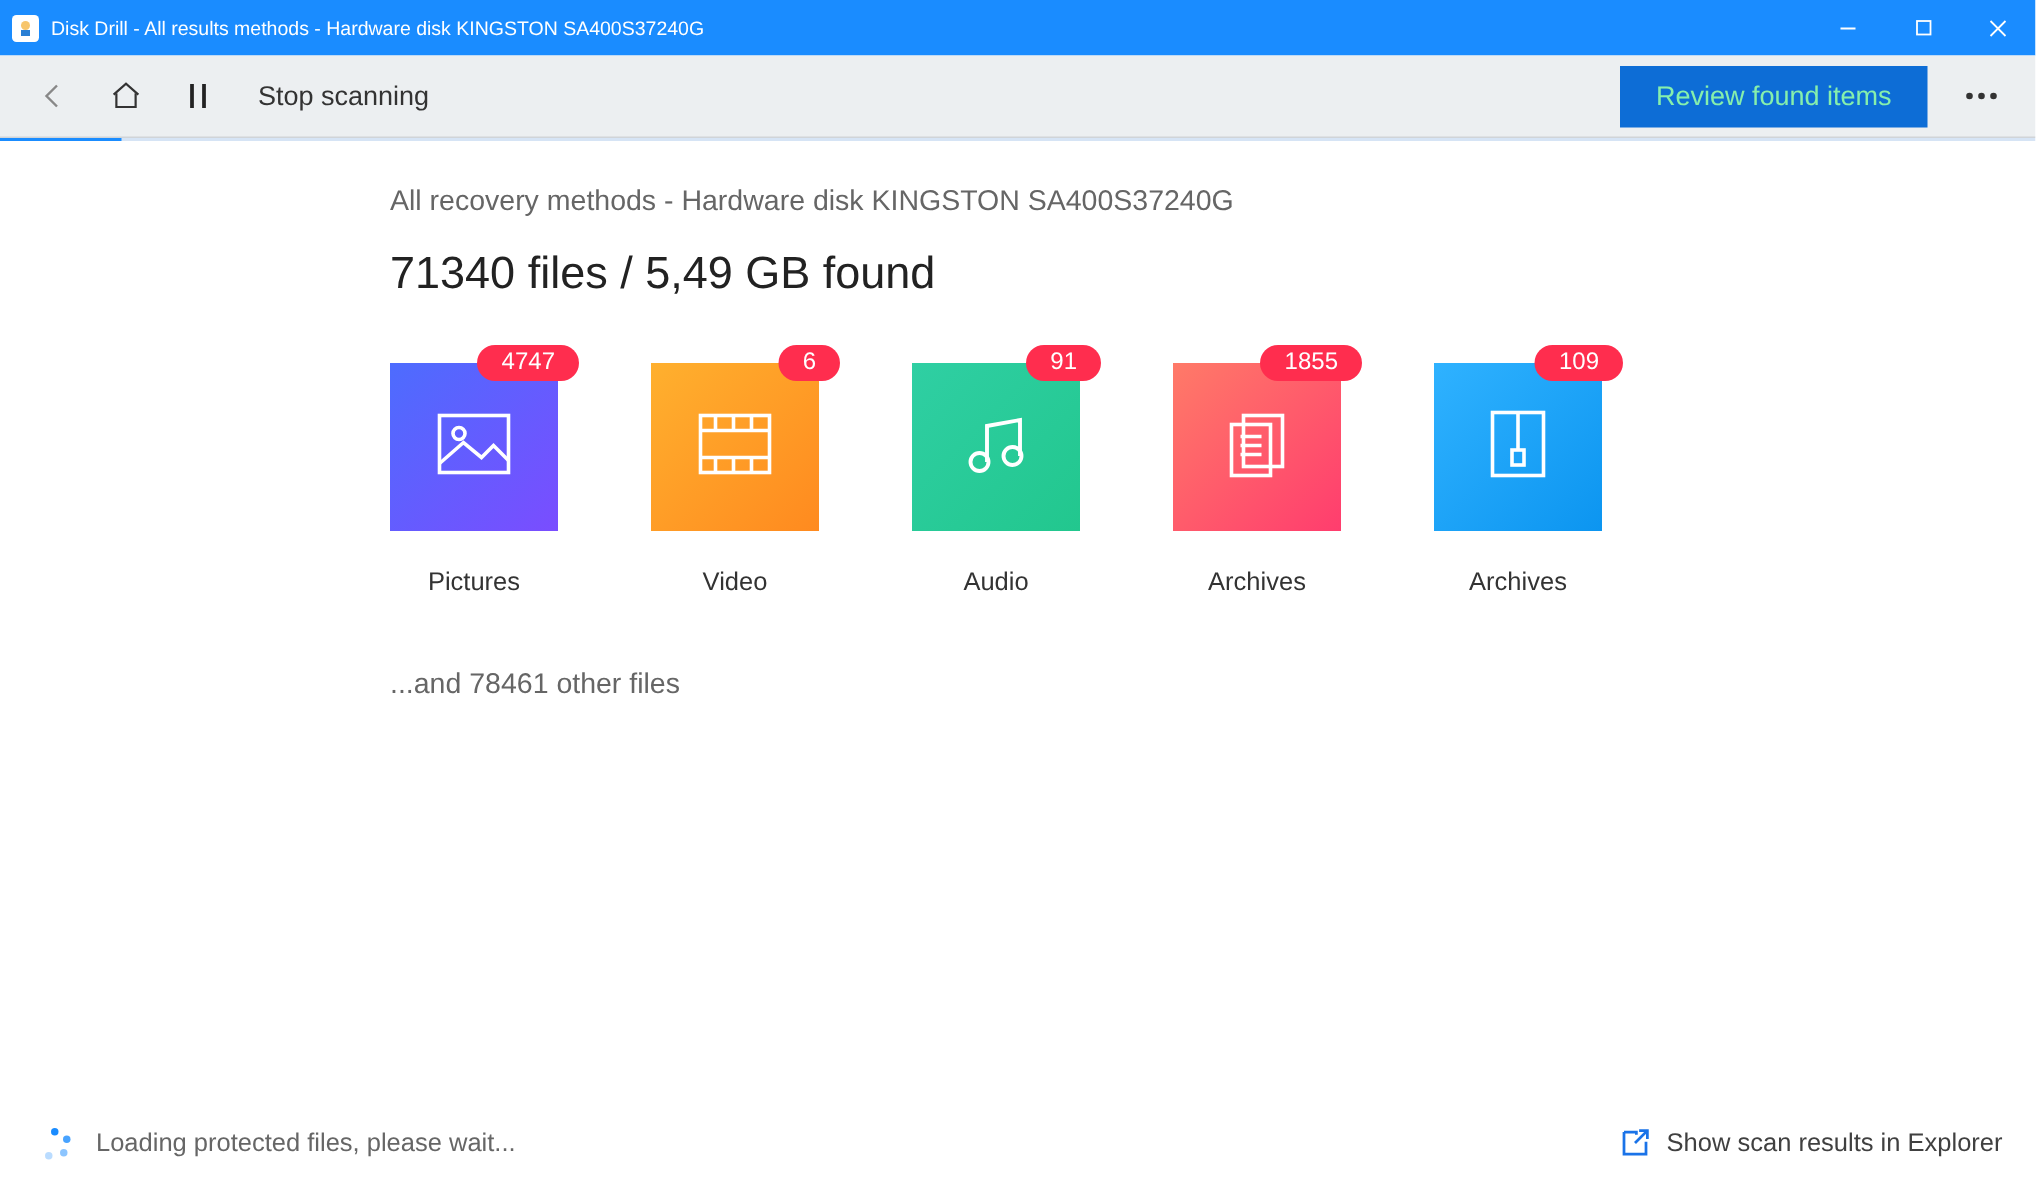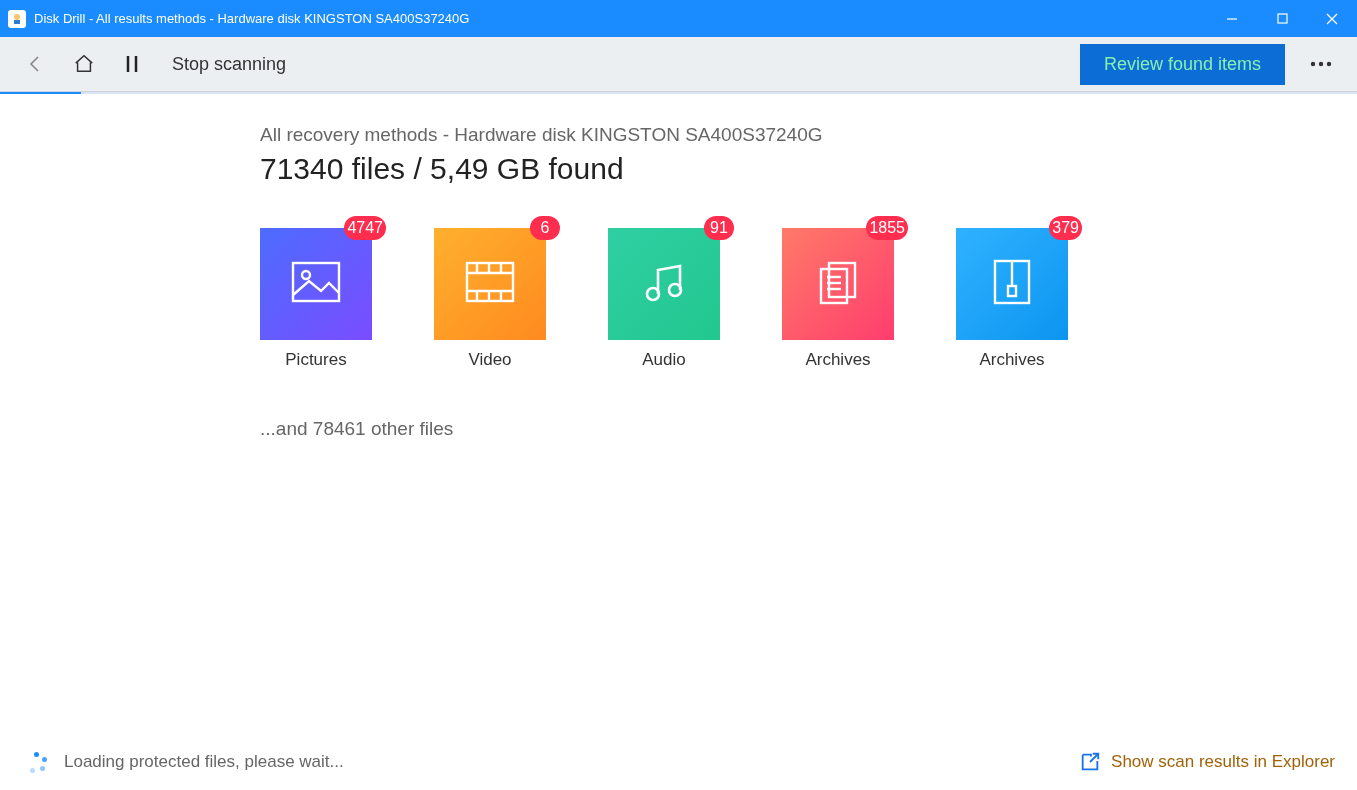--- a/index.html
+++ b/index.html
@@ -20,47 +20,47 @@
 .toolbar-spacer { flex: 1; }
 .review-btn { background: #0d6dd6; color: #86efac; font-size: 18px; padding: 10px 24px; cursor: pointer; margin-right: 16px; }
 .more-btn { width: 40px; height: 40px; display: flex; align-items: center; justify-content: center; cursor: pointer; }
 
 
 .progress-line { height: 2px; background: #d6e4f5; position: relative; }
 .progress-fill { height: 100%; width: 6%; background: #1a8cff; }
 
 
 .main { flex: 1; padding: 30px 0 0 260px; }
-.subtitle { color: #666; font-size: 19px; margin-bottom: 6px; }
+.subtitle { color: #666; font-size: 19px; margin-bottom: 20px; }
 .headline { font-size: 30px; color: #222; font-weight: 400; }
 
 .categories { display: flex; gap: 62px; margin-top: 42px; }
 .cat-item { width: 112px; display: flex; flex-direction: column; align-items: center; position: relative; cursor: pointer; }
 .cat-tile { width: 112px; height: 112px; display: flex; align-items: center; justify-content: center; position: relative; }
-.cat-badge { position: absolute; top: -12px; right: -14px; background: #ff2d4e; color: #fff; font-size: 16px; border-radius: 50px; padding: 3px 3px; min-width: 30px; text-align: center; }
-.cat-label { margin-top: 10px; font-size: 17px; color: #333; }
+.cat-badge { position: absolute; top: -12px; right: -14px; background: #ff2d4e; color: #fff; font-size: 16px; border-radius: 50px; padding: 3px 16px; min-width: 30px; text-align: center; }
+.cat-label { margin-top: 24px; font-size: 17px; color: #333; }
 
 .tile-pictures { background: linear-gradient(135deg,#4d6cfe,#7a4dff); }
 .tile-video { background: linear-gradient(135deg,#ffb02e,#ff8a1f); }
 .tile-audio { background: linear-gradient(135deg,#2fcfa3,#22c78e); }
 .tile-documents { background: linear-gradient(135deg,#ff7a68,#ff3d6e); }
 .tile-archives { background: linear-gradient(135deg,#2fb2ff,#0c95f0); }
 
 .other-files { margin-top: 48px; color: #666; font-size: 19px; }
 
 
 .footer { height: 56px; display: flex; align-items: center; padding: 0 22px; }
 .loading-spin { width: 28px; height: 28px; margin-right: 14px; position: relative; }
 .loading-spin span { position:absolute; width:5px; height:5px; background:#1a8cff; border-radius:50%; }
 .loading-spin span:nth-child(1){top:4px;left:12px;}
 .loading-spin span:nth-child(2){top:9px;left:20px;opacity:.8;}
 .loading-spin span:nth-child(3){top:18px;left:18px;opacity:.5;}
 .loading-spin span:nth-child(4){top:20px;left:8px;opacity:.3;}
 .footer-status { color: #666; font-size: 17px; flex:1; }
-.explorer-link { display: flex; align-items: center; gap: 10px; color: #a16207; font-size: 17px; cursor: pointer; }
+.explorer-link { display: flex; align-items: center; gap: 10px; color: #404040; font-size: 17px; cursor: pointer; }
 </style>
 </head>
 <body>
 
 <div class="titlebar">
   <div class="app-icon">
     <svg width="12" height="12" viewBox="0 0 12 12">
         <circle cx="6" cy="4" r="3" fill="#f7c56b"></circle>
         <rect x="3" y="7" width="6" height="4" fill="#2a7fd4"></rect>
       </svg>
@@ -177,21 +177,21 @@
         </div>
         <div class="cat-label">Archives</div>
       </div>
       <div class="cat-item">
         <div class="cat-tile tile-archives">
           <span><svg width="40" height="48" viewBox="0 0 40 48" fill="none" stroke="#fff" stroke-width="2.4">
               <rect x="3" y="3" width="34" height="42"></rect>
               <line x1="20" y1="3" x2="20" y2="28"></line>
               <rect x="16" y="28" width="8" height="10"></rect>
             </svg></span>
-          <div class="cat-badge">379</div>
+          <div class="cat-badge">109</div>
         </div>
         <div class="cat-label">Archives</div>
       </div>
     </div>
 
   <div class="other-files">...and 78461 other files</div>
 </div>
 
 <div class="footer">
   <div class="loading-spin">

